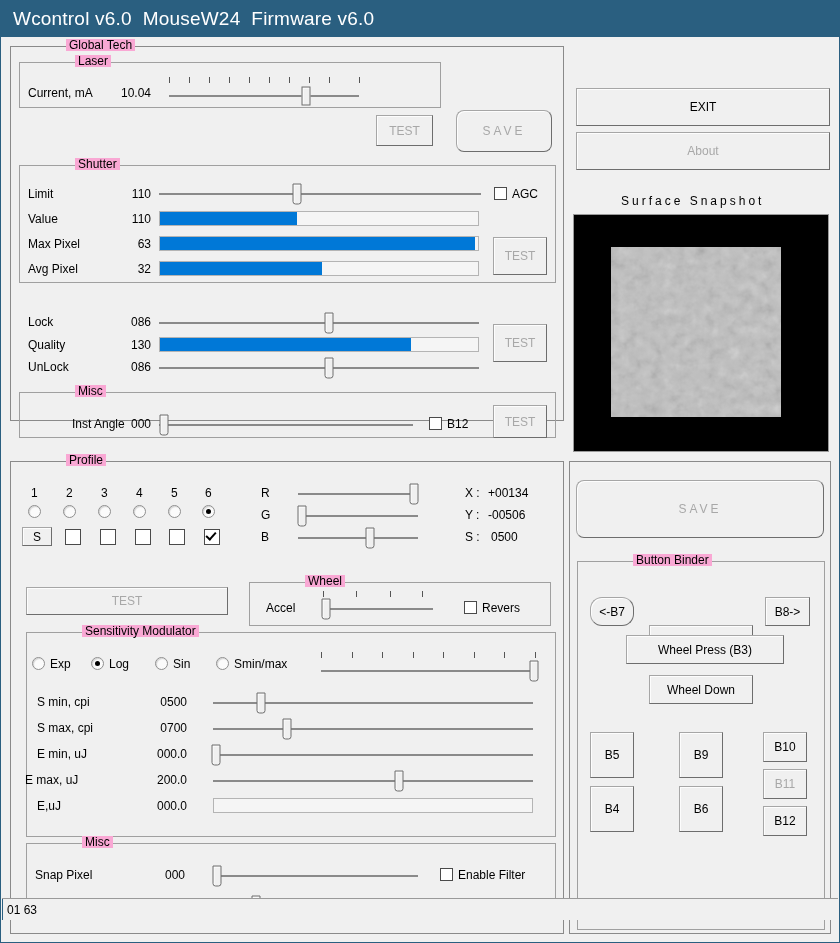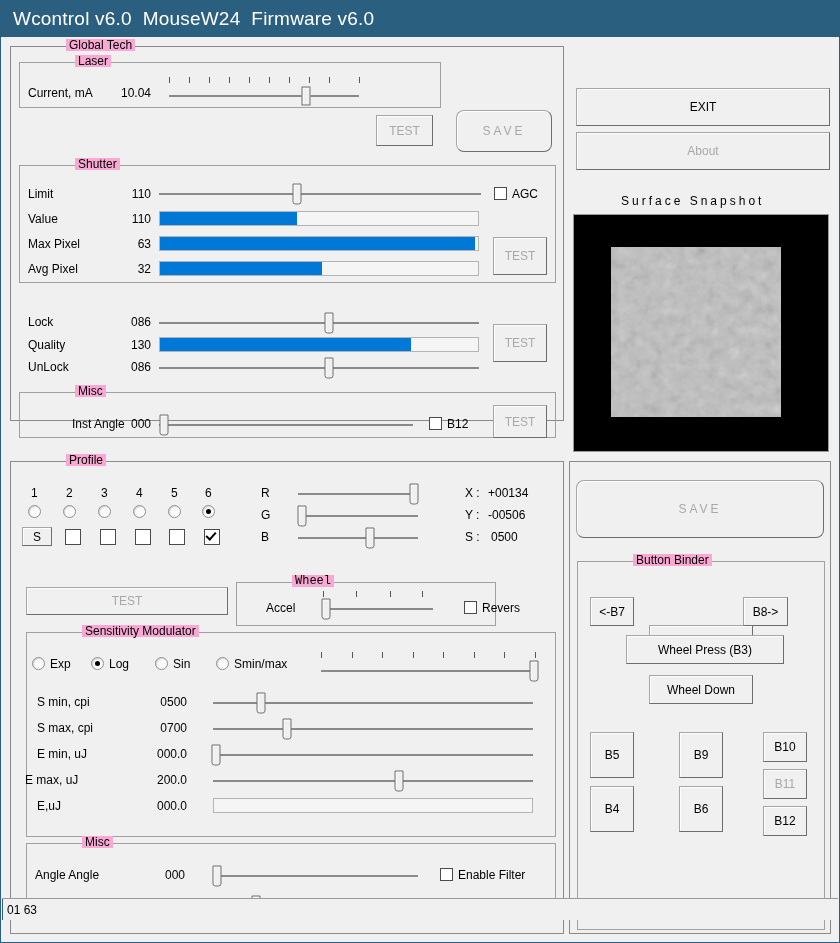--- a/index.html
+++ b/index.html
@@ -233,21 +233,21 @@
 
   <div class="lbl" style="left:464px;top:449px;">X :</div>
   <div class="lbl" style="left:487px;top:449px;">+00134</div>
   <div class="lbl" style="left:464px;top:471px;">Y :</div>
   <div class="lbl" style="left:487px;top:471px;">-00506</div>
   <div class="lbl" style="left:464px;top:493px;">S :</div>
   <div class="lbl" style="left:490px;top:493px;">0500</div>
 
   <div class="btn dis" style="left:25px;top:550px;width:202px;height:28px;">TEST</div>
 
-  <div class="gb" style="left:235px;top:545px;width:260px;height:44px;font-family:Liberation Mono, monospace;">
+  <div class="gb" style="left:248px;top:545px;width:302px;height:44px;">
     <div class="lg">Wheel</div>
   </div>
   <div class="lbl" style="left:265px;top:564px;">Accel</div>
   <div class="ticks" style="left:322px;top:554px;width:110px;">
     <i style="left:0"></i>
       <i style="left:30%"></i>
       <i style="left:61%"></i>
       <i style="left:90%"></i>
   </div>
   <div class="trk" style="left:322px;top:562px;width:110px;height:20px;">
@@ -314,21 +314,21 @@
 
   <div class="lbl" style="left:36px;top:762px;">E,uJ</div>
   <div class="val" style="left:142px;top:762px;width:44px;">000.0</div>
   <div class="pg" style="left:212px;top:761px;width:320px;height:15px;">
     <b style="width:0%;"></b>
   </div>
 
   <div class="gb" style="left:25px;top:806px;width:530px;height:77px;">
     <div class="lg">Misc</div>
   </div>
-  <div class="lbl" style="left:34px;top:831px;">Angle Angle</div>
+  <div class="lbl" style="left:34px;top:831px;">Snap Pixel</div>
   <div class="val" style="left:140px;top:831px;width:44px;">000</div>
   <div class="trk" style="left:212px;top:828px;width:205px;height:22px;">
     <div class="rail"></div>
     <div class="thumb pt" style="left:2%;"></div>
   </div>
   <div class="cb" style="left:439px;top:831px;"></div>
   <div class="lbl" style="left:457px;top:831px;">Enable Filter</div>
 
   <div class="lbl" style="left:34px;top:861px;">Rate, Hz</div>
   <div class="val" style="left:140px;top:861px;width:44px;">250</div>
@@ -370,23 +370,23 @@
       </g>
     </svg>
   </div>
 
   <div class="gb outer" style="left:568px;top:424px;width:262px;height:473px;border-color:#8a8a8a;"></div>
   <div class="btn dis wide" style="left:575px;top:443px;width:248px;height:58px;">SAVE</div>
 
   <div class="gb" style="left:576px;top:524px;width:248px;height:369px;">
     <div class="lg">Button Binder</div>
   </div>
-  <div class="btn" style="left:589px;top:560px;width:44px;height:29px;">&lt;-B7</div>
+  <div class="btn" style="left:589px;top:560px;width:44px;height:29px;border-radius:12px;">&lt;-B7</div>
   <div class="btn" style="left:648px;top:560px;width:104px;height:29px;margin-top:28px;">Wheel UP</div>
-  <div class="btn" style="left:742px;top:560px;width:45px;height:29px;">B8-&gt;</div>
+  <div class="btn" style="left:764px;top:560px;width:45px;height:29px;">B8-&gt;</div>
   <div class="btn" style="left:625px;top:598px;width:158px;height:29px;">Wheel Press (B3)</div>
   <div class="btn" style="left:648px;top:638px;width:104px;height:29px;text-align:center;">Wheel Down</div>
 
   <div class="btn" style="left:589px;top:695px;width:44px;height:46px;">B5</div>
   <div class="btn" style="left:678px;top:695px;width:44px;height:46px;">B9</div>
   <div class="btn" style="left:762px;top:695px;width:44px;height:30px;">B10</div>
   <div class="btn dis" style="left:762px;top:732px;width:44px;height:30px;">B11</div>
   <div class="btn" style="left:589px;top:749px;width:44px;height:46px;">B4</div>
   <div class="btn" style="left:678px;top:749px;width:44px;height:46px;">B6</div>
   <div class="btn" style="left:762px;top:769px;width:44px;height:30px;">B12</div>

